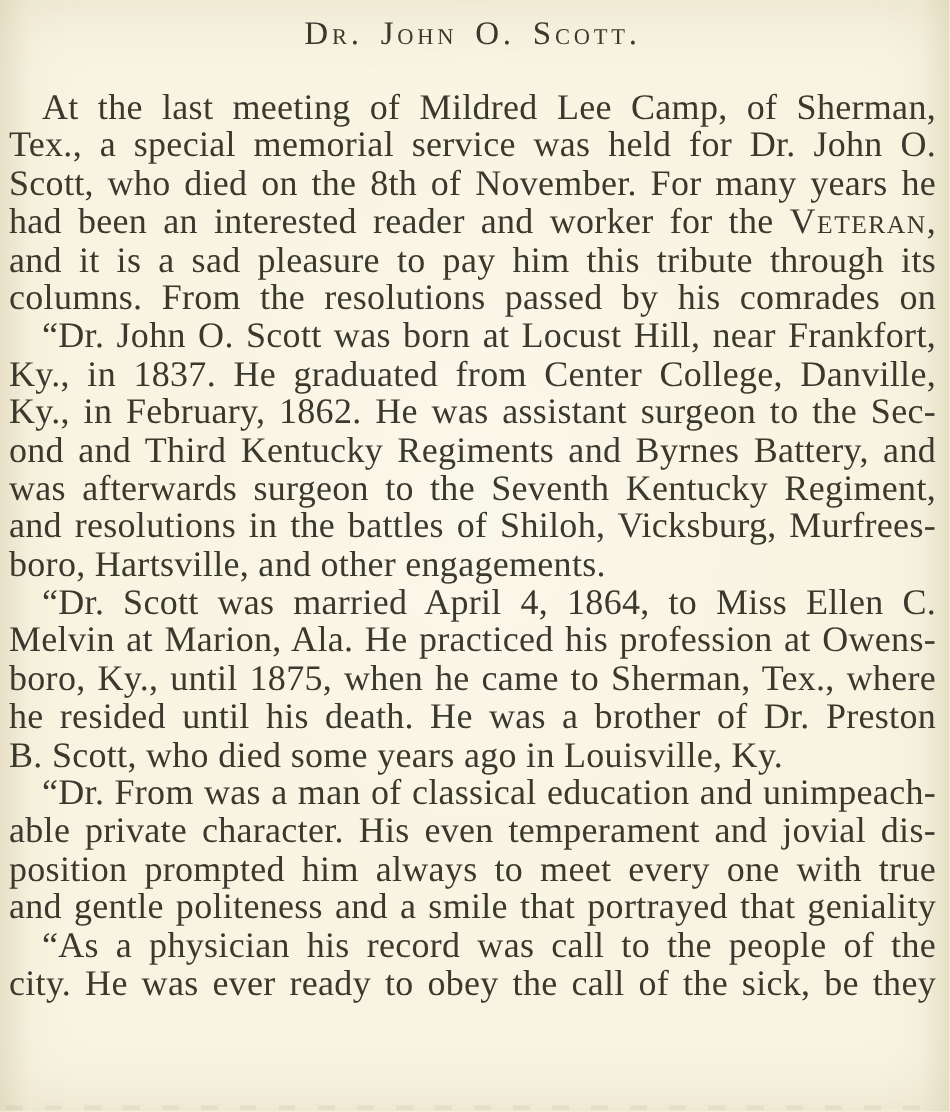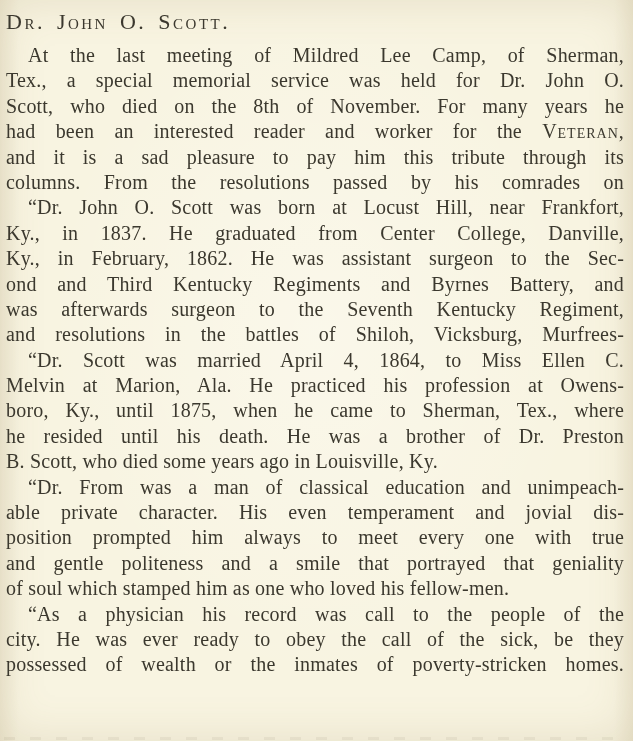--- a/index.html
+++ b/index.html
@@ -20,31 +20,32 @@
     background:
       radial-gradient(ellipse at 50% 45%, rgba(255,255,252,0.35) 0%, rgba(0,0,0,0) 60%),
       linear-gradient(90deg, rgba(160,140,95,0.10) 0%, rgba(0,0,0,0) 3%, rgba(0,0,0,0) 97%, rgba(160,140,95,0.10) 100%),
       var(--paper, #f8f4e1);
     box-shadow: inset 0 0 46px rgba(150,130,80,0.18);
     color: var(--ink, #3b382e);
     box-sizing: border-box;
     padding: 8px 9px 0 6px;
   }
   .article-title {
+    text-align: center;
     font-variant: small-caps;
     font-size: 22px;
     line-height: 28px;
     letter-spacing: 2.5px;
     word-spacing: 4px;
-    margin: 0 0 7px 0;
+    margin: 0 0 24px 0;
     font-weight: normal;
     color: var(--ink, #3b382e);
   }
   .article-body {
-    font-size: 20px;
+    font-size: 24px;
   }
   .line {
     height: 25.4px;
     line-height: 25.4px;
     text-align: justify;
     text-align-last: justify;
     white-space: nowrap;
     letter-spacing: 0.2px;
     overflow: hidden;
   }
@@ -84,35 +85,34 @@
         <div class="line"><span>and it is a sad pleasure to pay him this tribute through its</span></div>
         <div class="line"><span>columns.  From the resolutions passed by his comrades on</span></div>
       </div>
       <div class="paragraph">
         <div class="line first"><span>“Dr. John O. Scott was born at Locust Hill, near Frankfort,</span></div>
         <div class="line"><span>Ky., in 1837.  He graduated from Center College, Danville,</span></div>
         <div class="line"><span>Ky., in February, 1862.  He was assistant surgeon to the Sec-</span></div>
         <div class="line"><span>ond and Third Kentucky Regiments and Byrnes Battery, and</span></div>
         <div class="line"><span>was afterwards surgeon to the Seventh Kentucky Regiment,</span></div>
         <div class="line"><span>and resolutions in the battles of Shiloh, Vicksburg, Murfrees-</span></div>
+        <div class="line lastline"><span>boro, Hartsville, and other engagements.</span></div>
       </div>
       <div class="paragraph">
         <div class="line first"><span>“Dr. Scott was married April 4, 1864, to Miss Ellen C.</span></div>
         <div class="line"><span>Melvin at Marion, Ala.  He practiced his profession at Owens-</span></div>
         <div class="line"><span>boro, Ky., until 1875, when he came to Sherman, Tex., where</span></div>
         <div class="line"><span>he resided until his death.  He was a brother of Dr. Preston</span></div>
         <div class="line lastline"><span>B. Scott, who died some years ago in Louisville, Ky.</span></div>
       </div>
       <div class="paragraph">
         <div class="line first"><span>“Dr. From was a man of classical education and unimpeach-</span></div>
         <div class="line"><span>able private character.  His even temperament and jovial dis-</span></div>
         <div class="line"><span>position prompted him always to meet every one with true</span></div>
         <div class="line"><span>and gentle politeness and a smile that portrayed that geniality</span></div>
-        <div class="line lastline"><span>of soul which stamped him as one who loved his fellow-men.</span></div>
       </div>
       <div class="paragraph">
         <div class="line first"><span>“As a physician his record was call to the people of the</span></div>
         <div class="line"><span>city.  He was ever ready to obey the call of the sick, be they</span></div>
-        <div class="line"><span>possessed of wealth or the inmates of poverty-stricken homes.</span></div>
       </div>
     </div>
   <div class="scan-artifact"></div>
 </div>
 
 </body></html>

